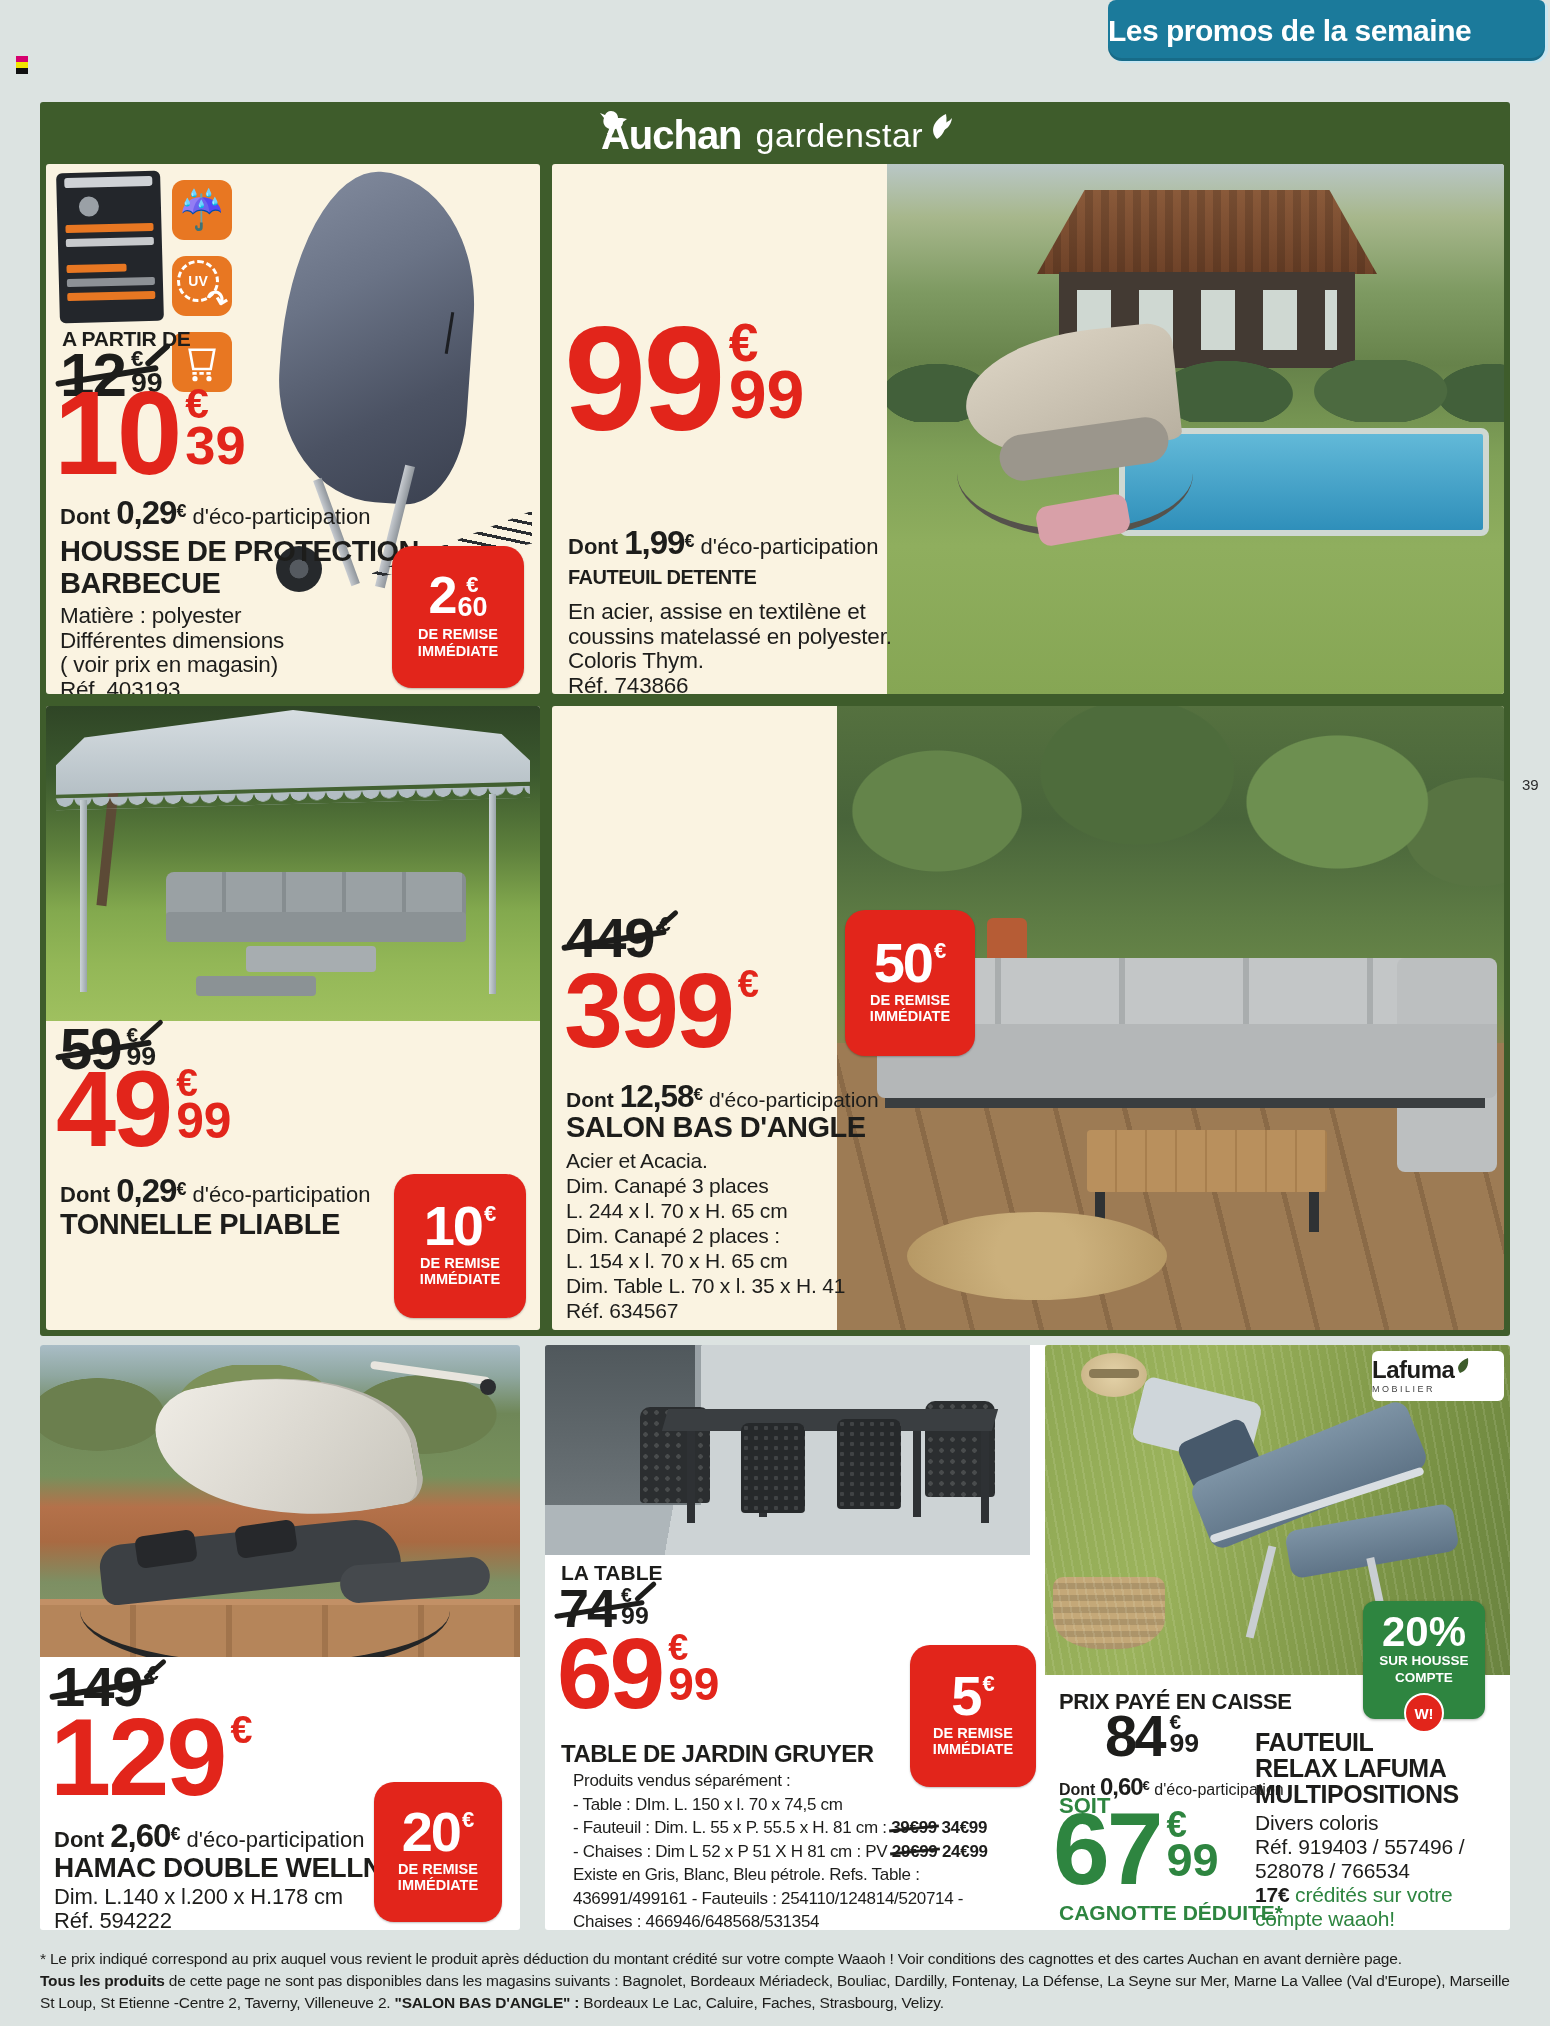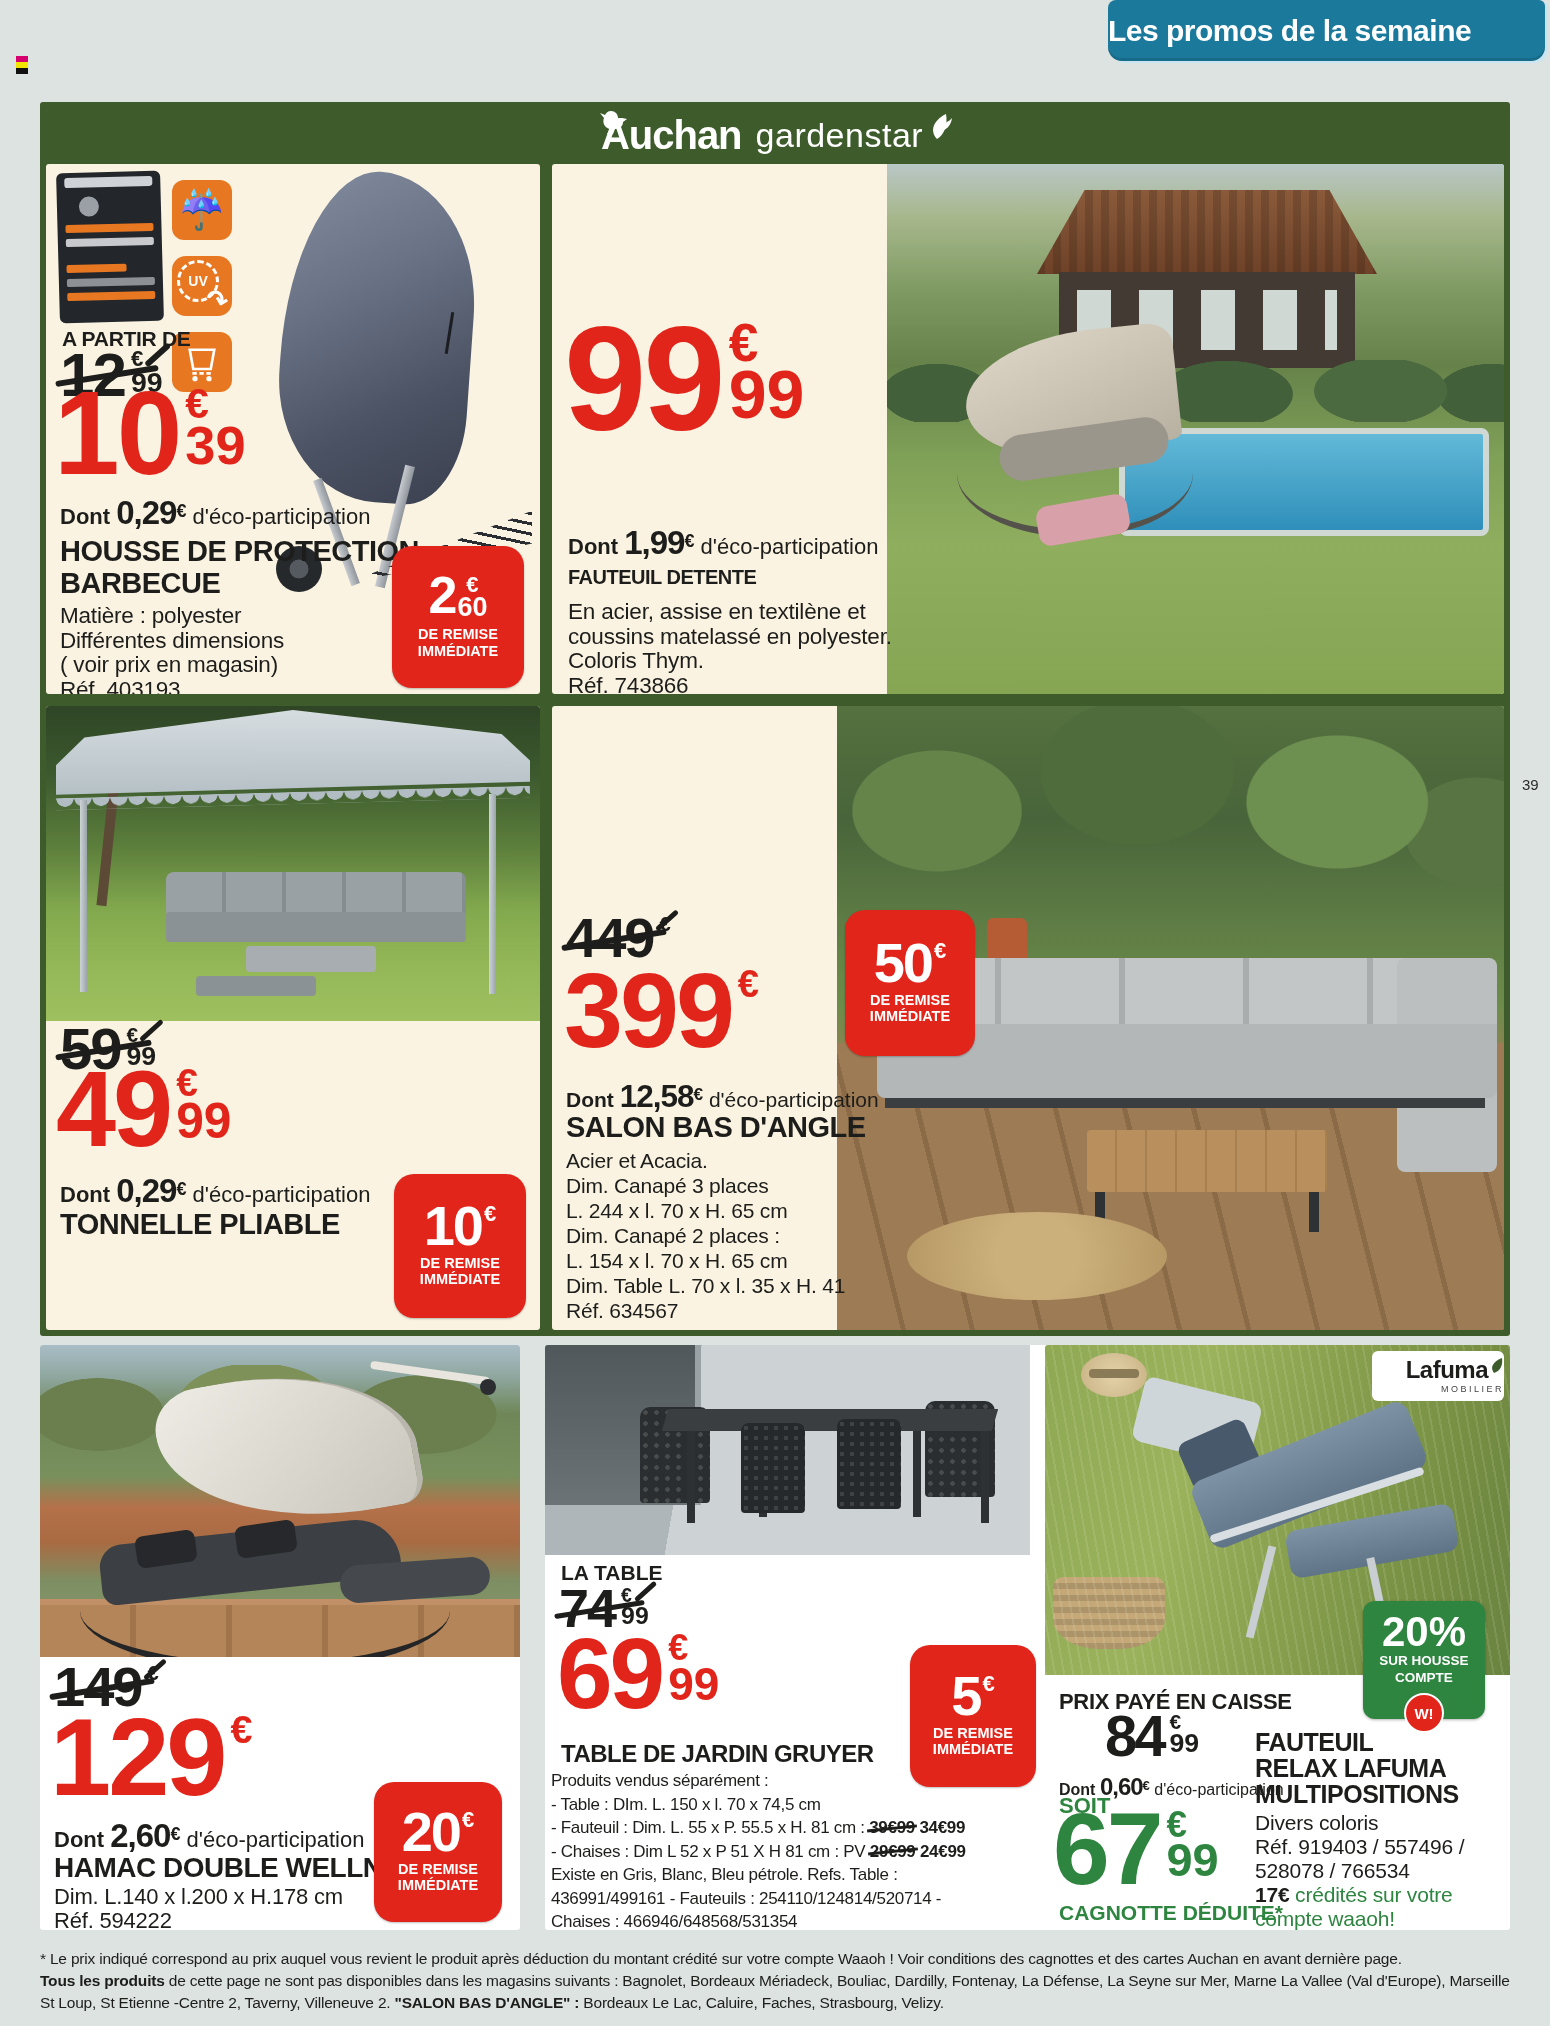--- a/index.html
+++ b/index.html
@@ -57,21 +57,21 @@
   
   .ph{position:absolute;overflow:hidden;}
   .ph *{position:absolute;}
   .photo2{background:linear-gradient(180deg,#b9c7c6 0%,#a7b78c 10%,#7e9a62 24%,#66824a 38%,#7fa057 55%,#8fae5e 72%,#86a654 100%);}
   .photo3{background:linear-gradient(180deg,#2f4526 0%,#3c5a2e 22%,#5d7f3c 45%,#83a94e 65%,#93b757 82%,#9fc05f 100%);}
   .photo4{background:linear-gradient(180deg,#55713f 0%,#48643a 18%,#5d7b44 34%,#6d8c4a 48%,#9c7d55 60%,#a08158 74%,#8d6f4b 100%);}
   .photo5{background:linear-gradient(180deg,#a9bdc6 0%,#8fa7a0 10%,#6f8758 22%,#77905c 42%,#b4714a 52%,#a96a42 63%,#7d8f63 76%,#8a9b6e 100%);}
   .photo6{background:linear-gradient(100deg,#aeb6ba 0 30%,#cdd3d5 30% 100%);}
   .photo7{background:linear-gradient(105deg,#8fa854 0%,#9bb35c 30%,#88a04e 55%,#768f43 80%,#6a8340 100%);}
   .photo7::after{content:"";position:absolute;inset:0;background:repeating-linear-gradient(80deg,rgba(240,245,220,.12) 0 2px,transparent 2px 9px);}
-  .lafuma-box{position:absolute;right:6px;top:6px;width:132px;height:50px;background:#fff;border-radius:6px;display:flex;flex-direction:column;align-items:flex-end;justify-content:center;z-index:3;}
+  .lafuma-box{position:absolute;right:6px;top:6px;width:132px;height:50px;background:#fff;border-radius:6px;display:flex;flex-direction:column;align-items:flex-start;justify-content:center;z-index:3;}
   .lafuma-box .lf{font-weight:bold;font-size:24px;letter-spacing:-.5px;color:#1d1d1b;line-height:1;}
   .lafuma-box .lfs{font-size:9px;letter-spacing:2.5px;color:#444;margin-top:2px;}
   .gbadge{position:absolute;background:#2e8540;color:#fff;border-radius:12px;text-align:center;z-index:3;box-shadow:0 1px 3px rgba(0,0,0,.3);}
   .gbadge .pc{font-size:42px;font-weight:bold;line-height:1;margin-top:10px;}
   .gbadge .gl{font-size:13.5px;font-weight:bold;line-height:1.25;}
   .wdot{position:absolute;left:50%;bottom:-14px;transform:translateX(-50%);width:36px;height:36px;background:#e2251b;border-radius:50%;color:#fff;font-weight:bold;font-size:15px;display:flex;align-items:center;justify-content:center;border:2px solid #fff;}
   .green{color:#2e8540;}
   .footer{position:absolute;left:40px;top:1948px;width:1474px;font-size:15.5px;line-height:1.42;letter-spacing:-.2px;color:#1d1d1b;}
 </style>
 </head>
@@ -404,21 +404,21 @@
     <div class="abs" style="left:12px;top:288px;">
       <span class="price" style="font-size:100px;">
           <span>69</span>
           <span class="frac">
             <span class="eur">€</span>
             <span class="cts">99</span>
           </span>
         </span>
     </div>
     <div class="name abs nw" style="left:16px;top:396px;font-size:24px;">TABLE DE JARDIN GRUYER</div>
-    <div class="desc abs nw" style="left:6px;top:424px;font-size:17px;line-height:23.5px;letter-spacing:-.3px;">
+    <div class="desc abs nw" style="left:28px;top:424px;font-size:17px;line-height:23.5px;letter-spacing:-.3px;">
       <div>Produits vendus séparément :</div>
       <div>- Table : DIm. L. 150 x l. 70 x 74,5 cm</div>
       <div><span>- Fauteuil : Dim. L. 55 x P. 55.5 x H. 81 cm :</span> <span class="inold">39€99</span> <b>34€99</b></div>
       <div><span>- Chaises : Dim L 52 x P 51 X H 81 cm : PV</span> <span class="inold">29€99</span> <b>24€99</b></div>
       <div>Existe en Gris, Blanc, Bleu pétrole. Refs. Table :</div>
       <div>436991/499161 - Fauteuils : 254110/124814/520714 -</div>
       <div>Chaises : 466946/648568/531354</div>
     </div>
     <div class="badge-r" style="right:34px;top:300px;width:118px;height:134px;">
       <div class="bp" style="font-size:56px;">

